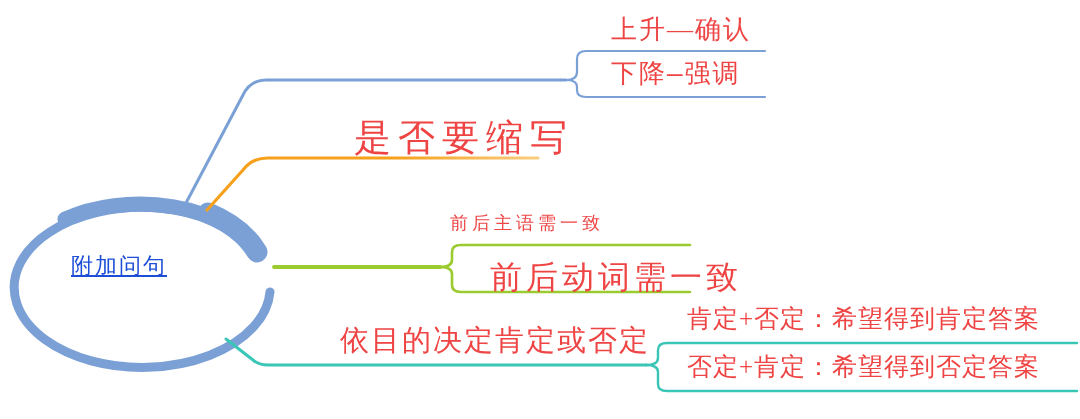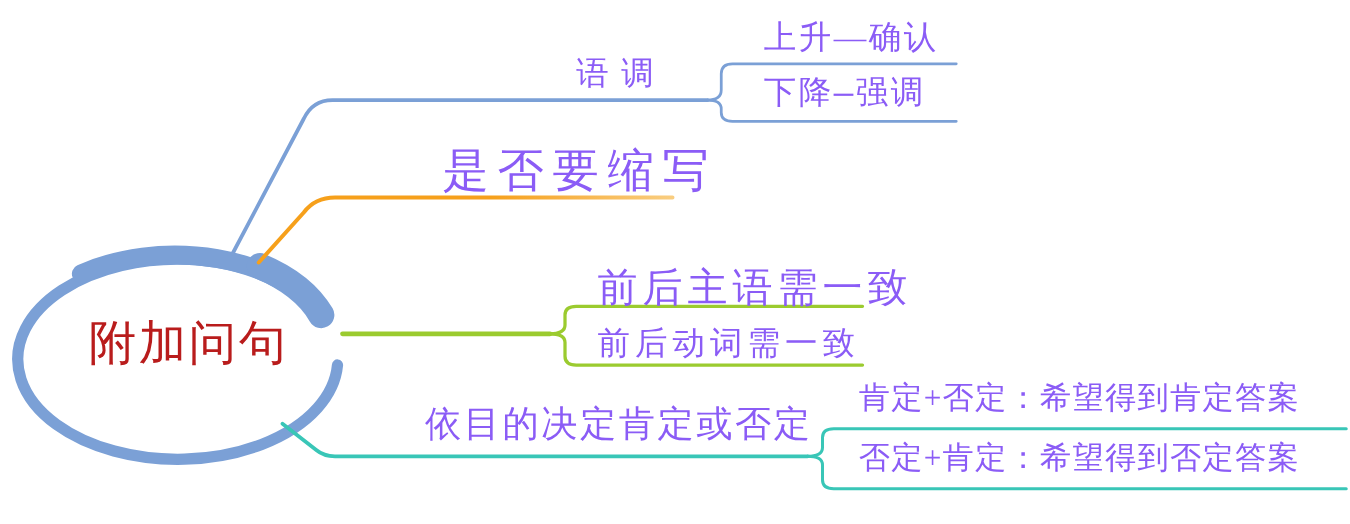--- a/index.html
+++ b/index.html
@@ -7,33 +7,33 @@
     position: relative;
     width: 1080px;
     height: 419px;
     background: #ffffff;
     overflow: hidden;
     font-family: "Liberation Serif", "DejaVu Serif", serif;
   }
   #wires { position: absolute; left: 0; top: 0; width: 1080px; height: 419px; }
   .label {
     position: absolute;
-    color: #8b5cf6;
+    color: #ef4444;
     line-height: 1.12;
     white-space: nowrap;
     user-select: none;
   }
-  .root-label    { left: 71px;  top: 254px; font-size: 38px; letter-spacing: 2px;  color: #b91c1c; }
+  .root-label    { left: 71px;  top: 254px; font-size: 22px; letter-spacing: 2px;  color: #1d4ed8; text-decoration: underline; }
   .lbl-intonation{ left: 461px; top: 44px;  font-size: 26px; letter-spacing: 10px; }
   .lbl-rising    { left: 611px; top: 15px;  font-size: 26px; letter-spacing: 2px; }
   .lbl-falling   { left: 611px; top: 61px;  font-size: 26px; letter-spacing: 2px; font-family: Liberation Mono, monospace; }
   .lbl-contract  { left: 354px; top: 117px; font-size: 37px; letter-spacing: 7px; }
   .lbl-consist   { left: 306px; top: 230px; font-size: 28px; letter-spacing: 4px; }
-  .lbl-subject   { left: 478px; top: 213px; font-size: 32px; letter-spacing: 4px; }
-  .lbl-verb      { left: 478px; top: 260px; font-size: 26px; letter-spacing: 4px; }
+  .lbl-subject   { left: 450px; top: 213px; font-size: 18px; letter-spacing: 4px; }
+  .lbl-verb      { left: 490px; top: 260px; font-size: 32px; letter-spacing: 4px; }
   .lbl-purpose   { left: 296px; top: 324px; font-size: 29px; letter-spacing: 2px; margin-left: 44px; }
   .lbl-posneg    { left: 687px; top: 305px; font-size: 25px; letter-spacing: 1px; }
   .lbl-negpos    { left: 687px; top: 353px; font-size: 25px; letter-spacing: 1px; }
 </style>
 </head>
 <body>
 
 <div id="canvas">
 
   <svg id="wires" viewBox="0 0 1080 419" xmlns="http://www.w3.org/2000/svg" fill="none" stroke-linecap="round" stroke-linejoin="round">
@@ -67,21 +67,20 @@
 
     <g>
       <path stroke-width="3" d="M 226,339 L 253,360 Q 259,365 268,365 L 646,365" stroke="#39C6B7"></path>
       <path stroke-width="2.4" d="M 646,365 Q 658,365 658,358 L 658,350 Q 658,343 667,343 L 1077,343" stroke="#39C6B7"></path>
       <path stroke-width="2.4" d="M 646,365 Q 658,365 658,372 L 658,384 Q 658,391 667,391 L 1077,391" stroke="#39C6B7"></path>
     </g>
   </svg>
 
   <div class="label root-label">附加问句</div>
 
-  <div class="label lbl-intonation">语调</div>
   <div class="label lbl-rising">上升—确认</div>
   <div class="label lbl-falling">下降—强调</div>
 
   <div class="label lbl-contract">是否要缩写</div>
 
   <div class="label lbl-subject">前后主语需一致</div>
   <div class="label lbl-verb">前后动词需一致</div>
 
   <div class="label lbl-purpose">依目的决定肯定或否定</div>
   <div class="label lbl-posneg">肯定+否定：希望得到肯定答案</div>

